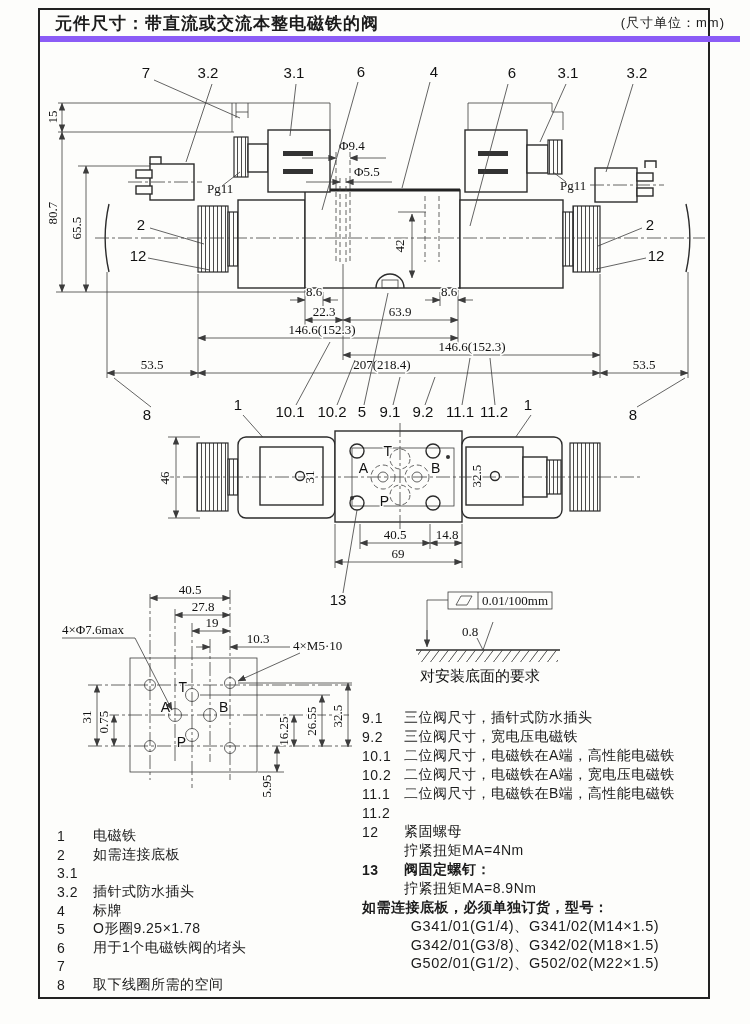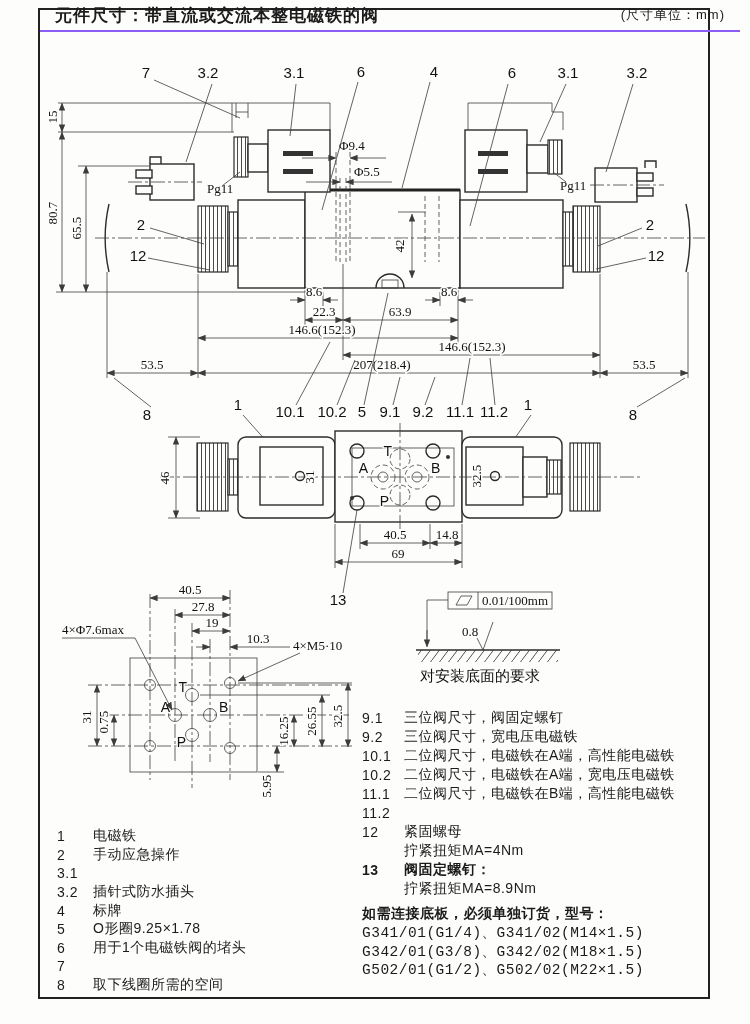--- a/index.html
+++ b/index.html
@@ -1,19 +1,19 @@
 <!DOCTYPE html>
 <html><head>
 <meta charset="utf-8">
 <style>
   html,body{margin:0;padding:0;background:#e9e9e7;}
   .page{position:relative;width:750px;height:1024px;background:#fdfdfb;overflow:hidden;
         font-family:"Liberation Sans",sans-serif;color:#1b1b1b;}
   .frame{position:absolute;left:38px;top:8px;width:672px;height:991px;border:2px solid #222;box-sizing:border-box;}
-  .titlebar{position:absolute;left:40px;top:0;width:700px;height:32px;border-bottom:2px solid #8b5cf6;
+  .titlebar{position:absolute;left:40px;top:10px;width:700px;height:32px;border-bottom:6px solid #8b5cf6;
             display:flex;align-items:center;justify-content:space-between;padding:0 15px;box-sizing:border-box;}
   .title{font-weight:bold;font-size:17px;letter-spacing:1px;}
   .units{font-size:13px;letter-spacing:1px;}
   svg.draw{position:absolute;left:0;top:0;}
 
   
   .o{fill:none;stroke:#2b2b2b;stroke-width:1.4;}
   .ow{fill:#fdfdfb;stroke:#2b2b2b;stroke-width:1.4;}
   .t{fill:none;stroke:#222;stroke-width:3;}
   .n{fill:none;stroke:#3c3c3c;stroke-width:0.8;}
@@ -30,22 +30,22 @@
 
   
   .legendL{position:absolute;left:57px;top:827px;width:300px;font-size:14px;}
   .legendL .row{display:flex;height:18.6px;align-items:center;letter-spacing:0.5px;}
   .legendL .num{width:36px;flex:none;}
   .legendR{position:absolute;left:362px;top:708px;width:346px;font-size:14px;}
   .legendR .row{display:flex;height:19px;align-items:center;letter-spacing:0.5px;}
   .legendR .num{width:42px;flex:none;}
   .legendR .sub{padding-left:42px;}
   .b{font-weight:bold;}
-  .order{margin-top:6px;}
-  .order .mdl{font-family:Liberation Mono, monospace;font-size:14.5px;height:18.5px;letter-spacing:0.5px;}
+  .order{margin-top:0;text-align:center;}
+  .order .mdl{font-family:Liberation Sans, sans-serif;font-size:14.5px;height:18.5px;letter-spacing:0.5px;}
 </style>
 </head>
 <body>
 
 <div class="page">
   <div class="frame"></div>
   <div class="titlebar">
     <span class="title">元件尺寸：带直流或交流本整电磁铁的阀</span>
     <span class="units">(尺寸单位：mm)</span>
   </div>
@@ -344,21 +344,21 @@
     </g>
   </svg>
 
   <div class="legendL">
     <div class="row">
         <span class="num">1</span>
         <span>电磁铁</span>
       </div>
     <div class="row">
         <span class="num">2</span>
-        <span>手动应急操作</span>
+        <span>如需连接底板</span>
       </div>
     <div class="row">
         <span class="num">3.1</span>
       </div>
     <div class="row">
         <span class="num">3.2</span>
         <span>插针式防水插头</span>
       </div>
     <div class="row">
         <span class="num">4</span>
@@ -377,21 +377,21 @@
       </div>
     <div class="row">
         <span class="num">8</span>
         <span>取下线圈所需的空间</span>
       </div>
   </div>
 
   <div class="legendR">
     <div class="row">
         <span class="num">9.1</span>
-        <span>三位阀尺寸，阀固定螺钉</span>
+        <span>三位阀尺寸，插针式防水插头</span>
       </div>
     <div class="row">
         <span class="num">9.2</span>
         <span>三位阀尺寸，宽电压电磁铁</span>
       </div>
     <div class="row">
         <span class="num">10.1</span>
         <span>二位阀尺寸，电磁铁在A端，高性能电磁铁</span>
       </div>
     <div class="row">

